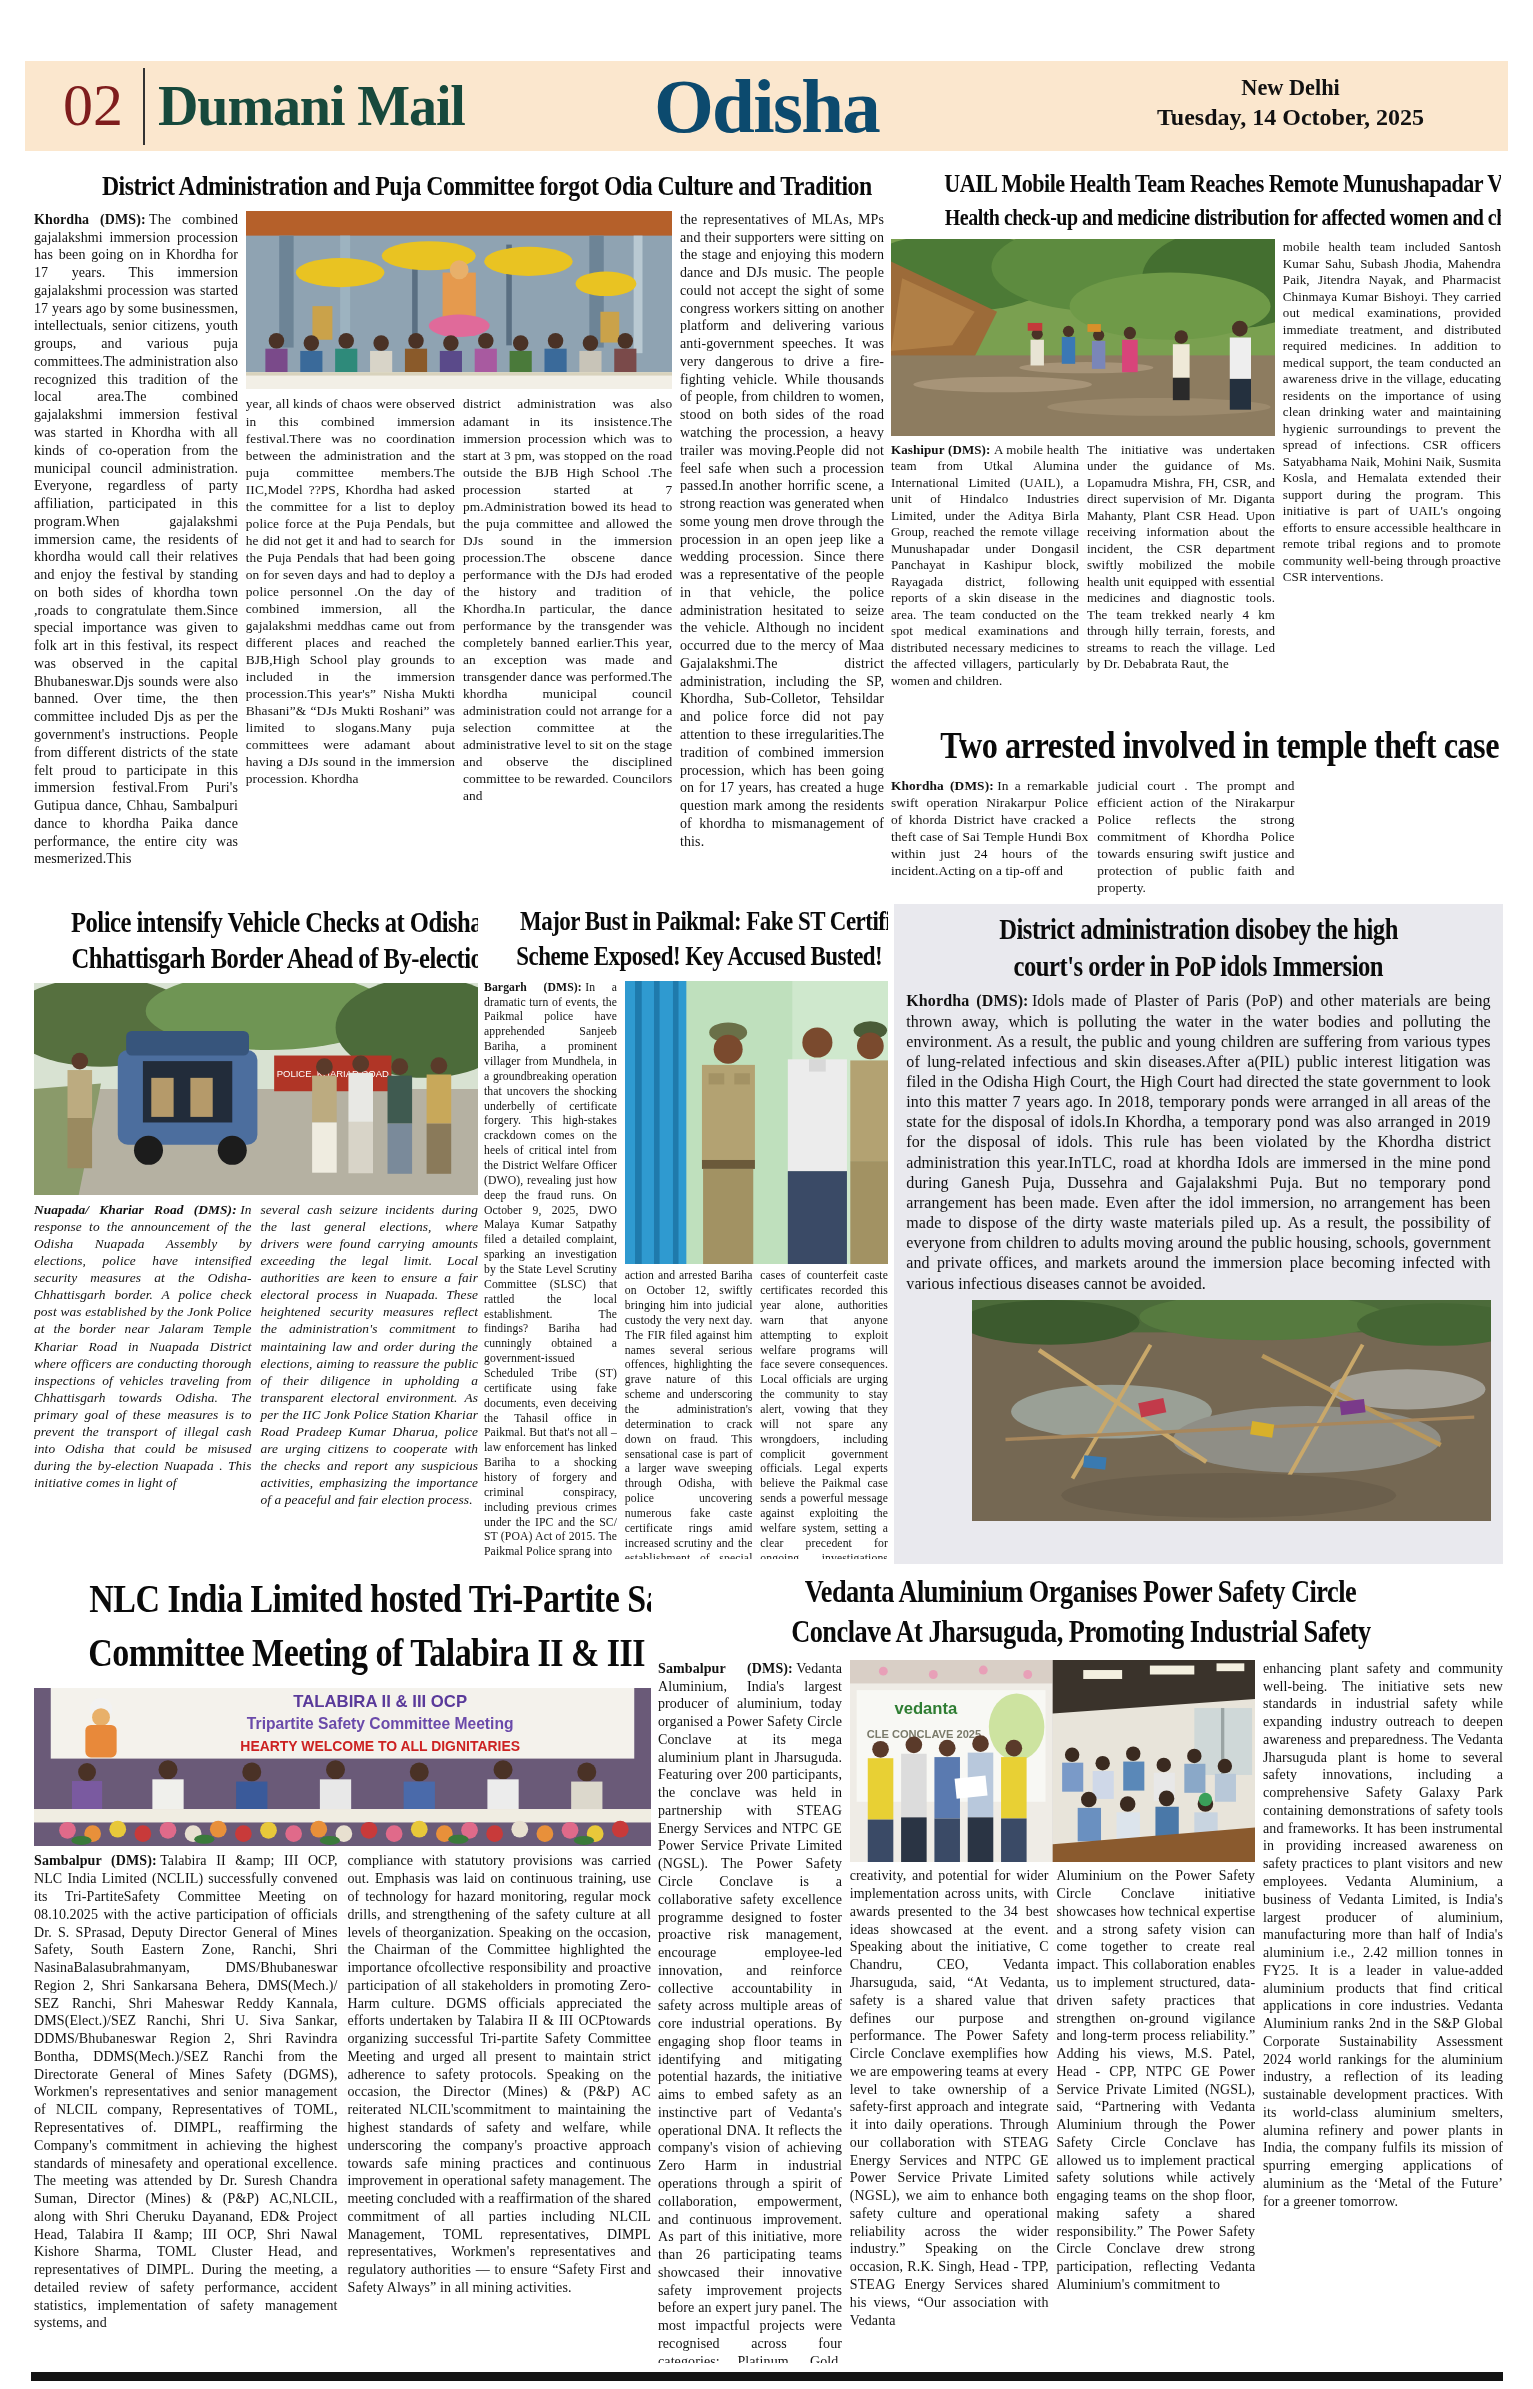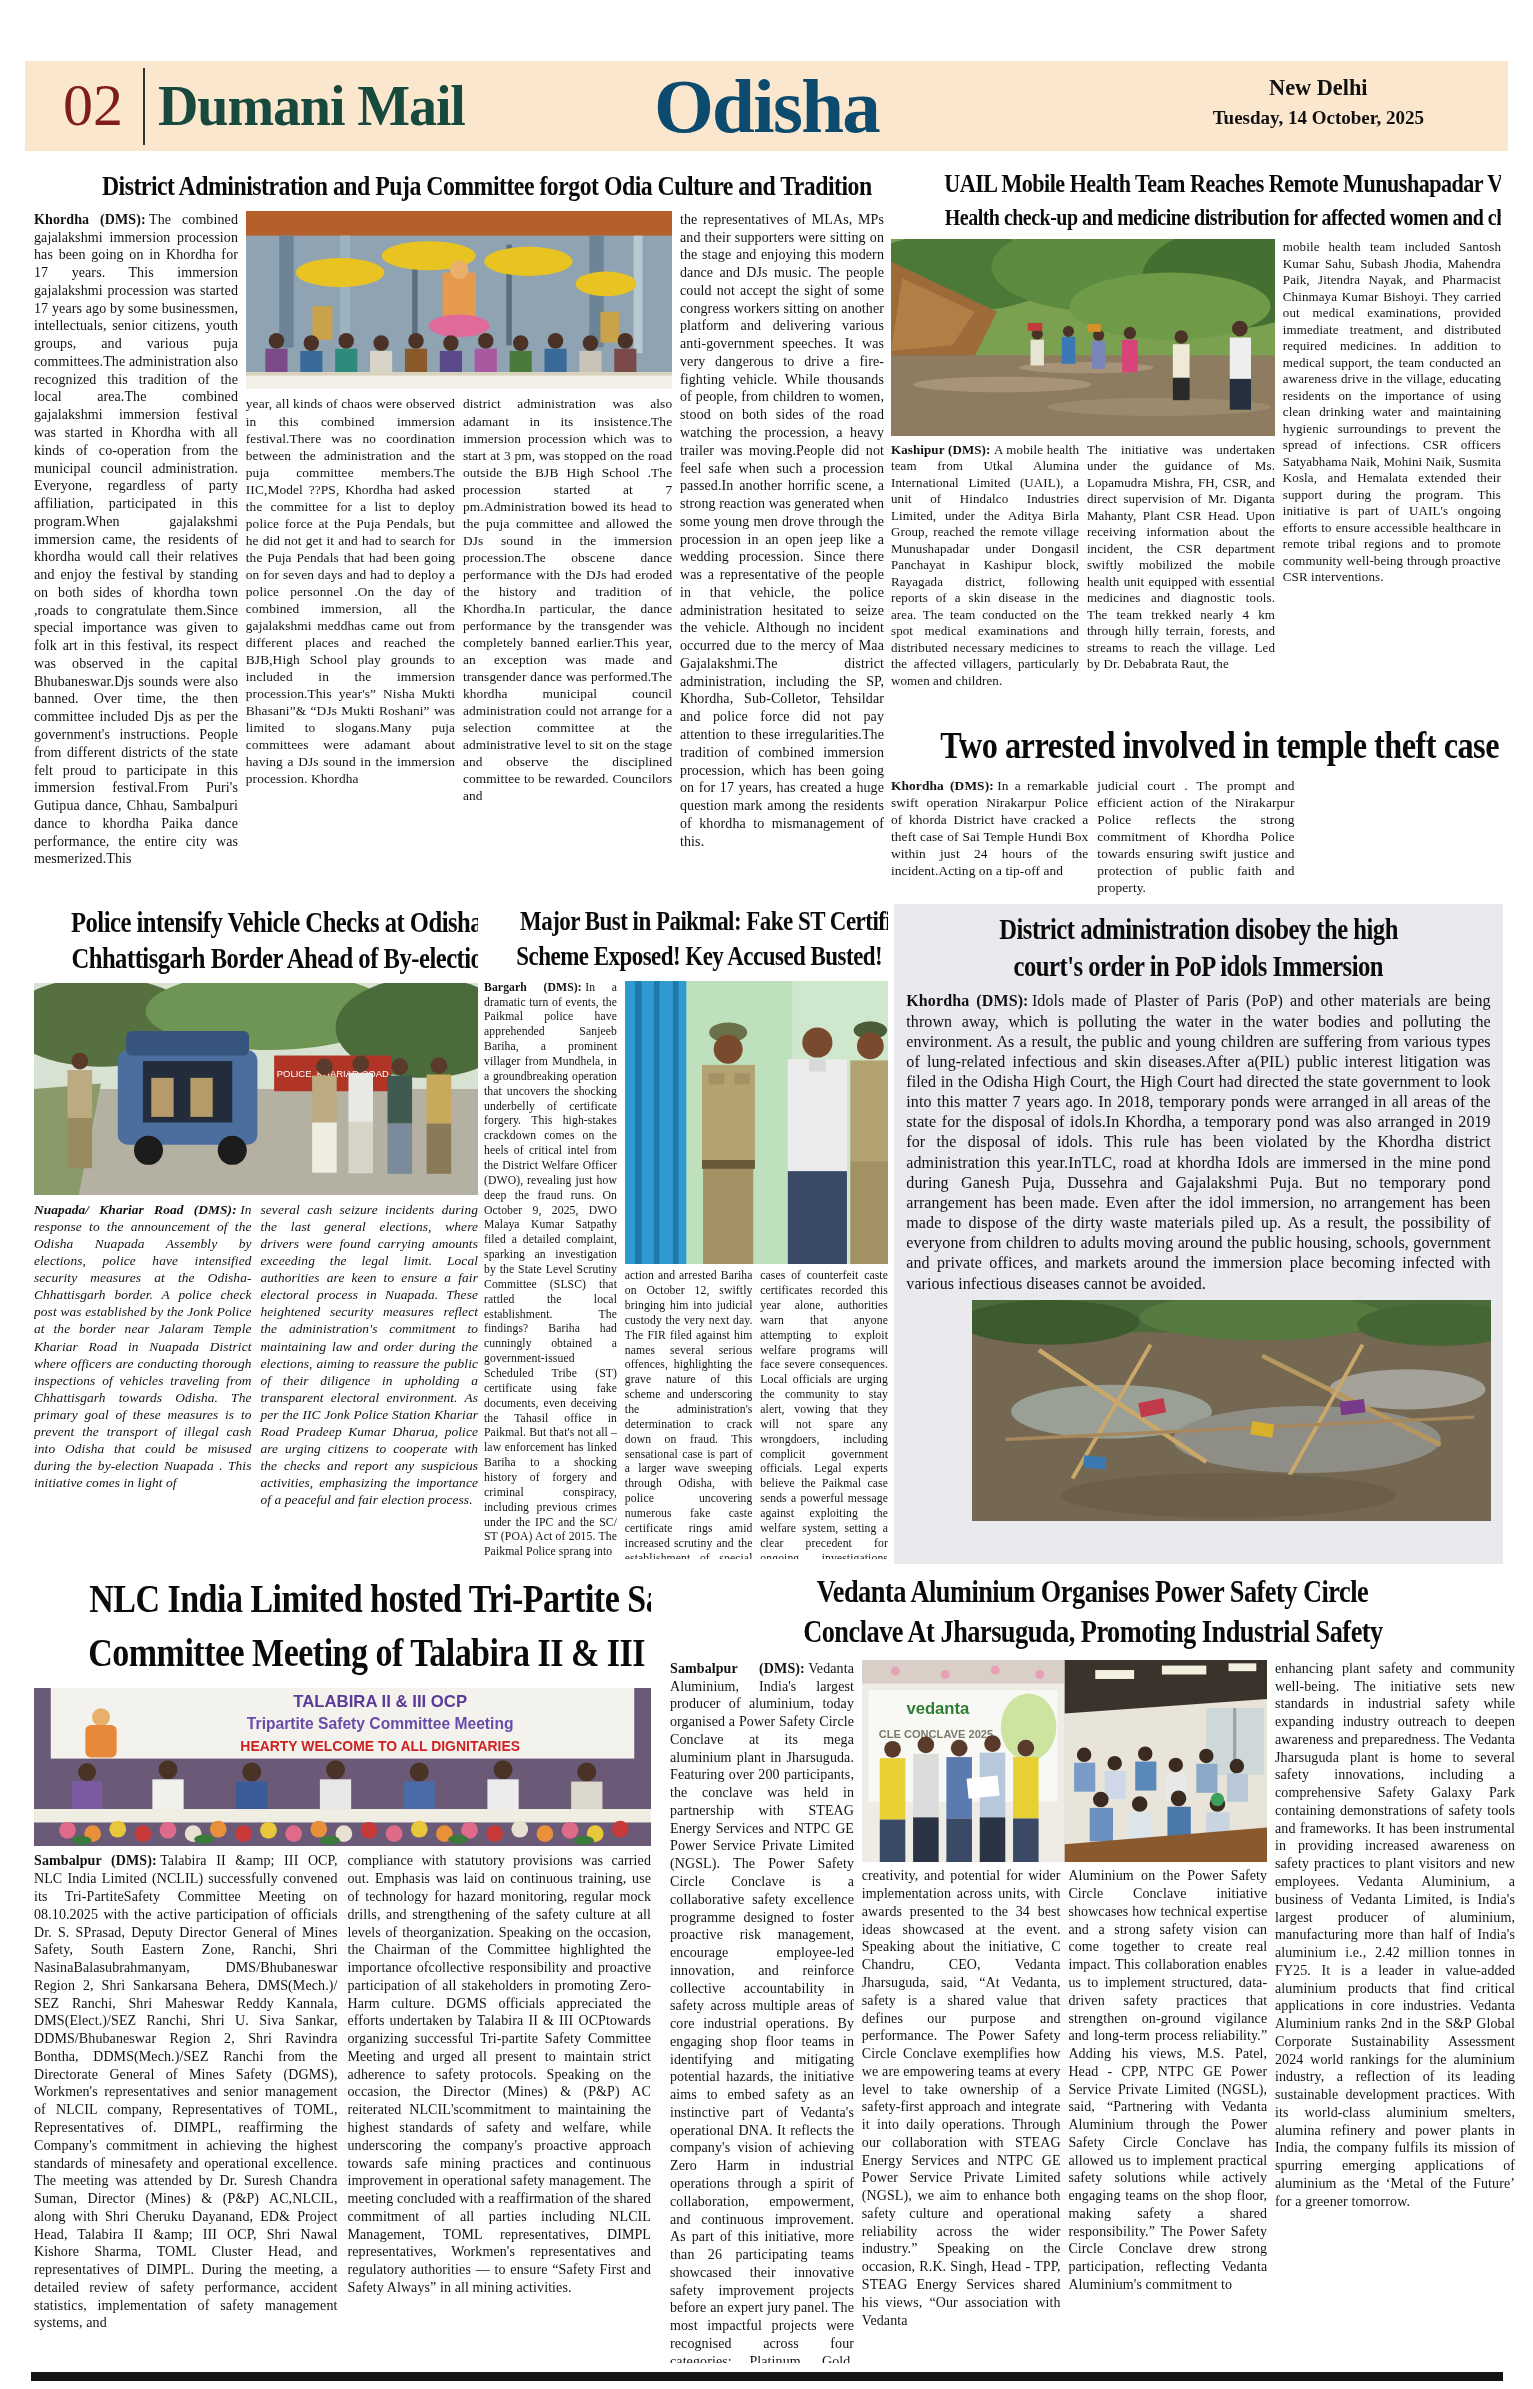--- a/index.html
+++ b/index.html
@@ -6,21 +6,21 @@
   .page{position:relative;width:1533px;height:2389px;background:#ffffff;
         font-family:"Liberation Serif",serif;color:#111;overflow:hidden;}
   
   .masthead{position:absolute;left:25px;top:61px;width:1483px;height:90px;background:#fbe7ce;}
   .pagenum{position:absolute;left:38px;top:7.8px;font-size:60px;line-height:73px;color:#7f1d1d;font-weight:400;}
   .mastdiv{position:absolute;left:118px;top:6.7px;width:1.7px;height:77px;background:#333;}
   .masttitle{position:absolute;left:133px;top:14.5px;font-size:56px;line-height:61px;font-weight:bold;color:#17493c;letter-spacing:-1.1px;}
   .mastsection{position:absolute;left:0;right:0;top:1.1px;text-align:center;font-size:77px;line-height:88px;font-weight:bold;color:#0c4a6e;letter-spacing:-1.7px;}
   .mastright{position:absolute;right:84px;top:12.3px;text-align:center;font-weight:bold;}
   .mastright .city{font-size:22.3px;line-height:29px;}
-  .mastright .date{font-size:19px;line-height:31px;}
+  .mastright .date{font-size:24px;line-height:31px;}
   
   article{position:absolute;overflow:hidden;}
   .hl{text-align:center;font-weight:bold;color:#0a0a0a;}
   .hl .cond{display:inline-block;transform:scaleX(.85);transform-origin:50% 50%;white-space:nowrap;letter-spacing:-0.6px;}
   .bt{font-size:14px;line-height:1.27;text-align:justify;letter-spacing:0.1px;}
   .bt p{margin:0;}
   .dl{font-weight:bold;margin-right:3.4px;}
   .photo{position:relative;overflow:hidden;background:#ccc;}
   .photo svg{display:block;width:100%;height:100%;}
   
@@ -62,21 +62,21 @@
   .a6 h1{margin:0;font-size:29px;line-height:37px;}
   .a6 .bt{margin-top:6.7px;font-size:16px;line-height:1.26;}
   .a6 .photo{margin-top:6.7px;margin-left:auto;width:519px;height:221px;}
   
   .a7{left:34px;top:1572px;width:617px;height:803px;}
   .a7 h1{margin:0;font-size:40px;line-height:54px;}
   .a7 .photo{margin-top:7.8px;height:158px;}
   .a7 .cols{margin-top:6.7px;display:grid;grid-template-columns:1fr 1fr;column-gap:10px;height:503px;overflow:hidden;}
   .a7 .bt{font-size:14px;}
   
-  .a8{left:658px;top:1572px;width:845px;height:803px;margin-left:12px;}
+  .a8{left:658px;top:1572px;width:845px;height:803px;}
   .a8 h1{margin:0;font-size:31px;line-height:40px;}
   .a8 .grid{margin-top:7.8px;display:grid;grid-template-columns:184px 1fr 240px;column-gap:7.8px;height:703px;overflow:hidden;}
   .a8 .photo{height:202px;margin-bottom:5.6px;}
   .a8 .two{display:grid;grid-template-columns:1fr 1fr;column-gap:7.8px;height:489px;overflow:hidden;}
   .a8 .bt{font-size:14px;}
   
   .bottomrule{position:absolute;left:31px;top:2372px;width:1472px;height:9px;background:#131313;}
 </style>
 </head>
 <body>

